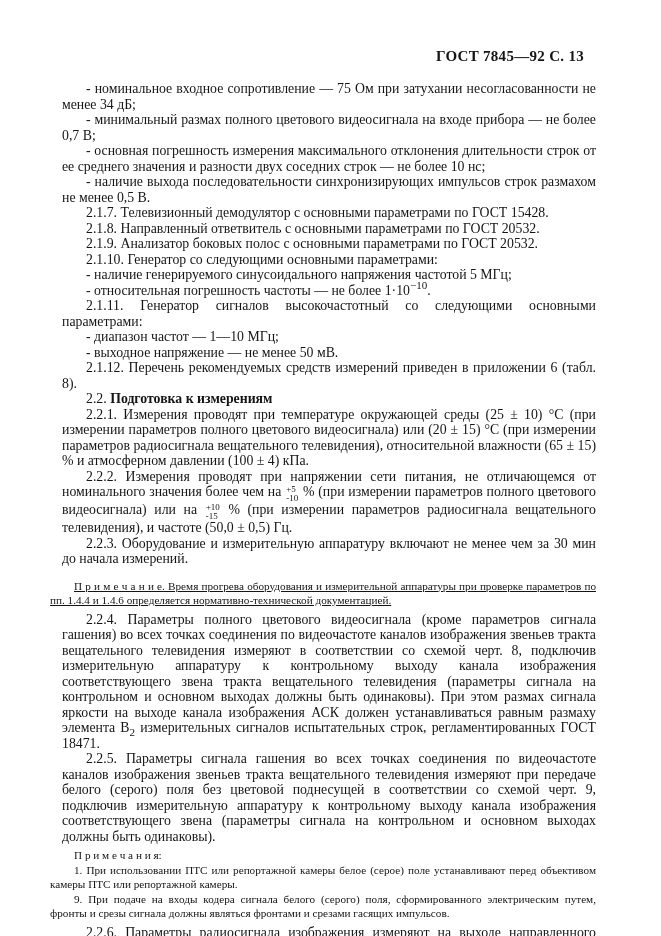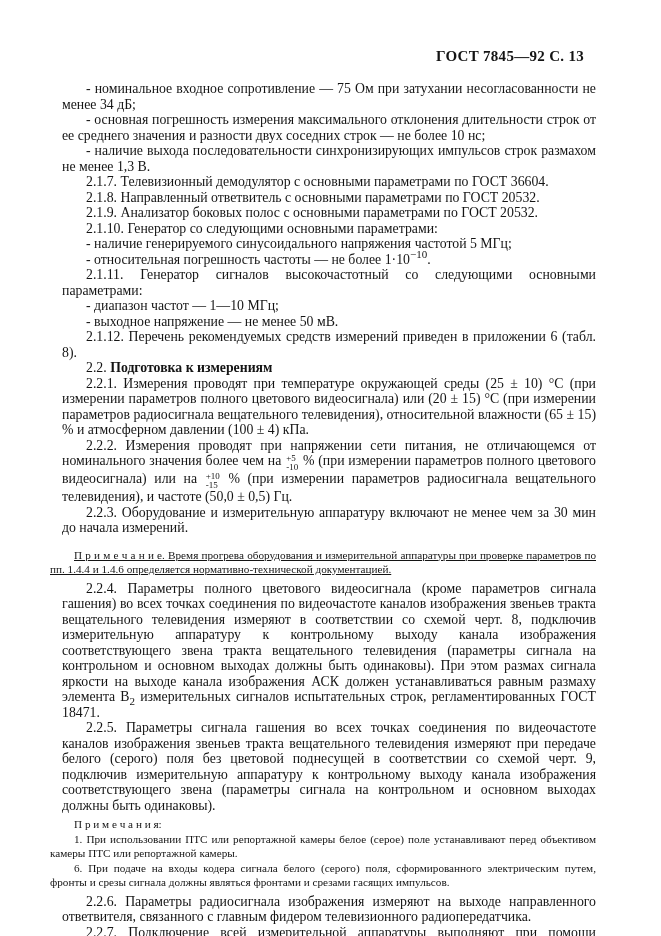--- a/index.html
+++ b/index.html
@@ -60,38 +60,39 @@
 </style>
 </head>
 <body>
 
 <div class="page">
   <div class="header">
     <span>ГОСТ 7845—92 С. 13</span>
   </div>
   <main class="body">
       <p class="p">- номинальное входное сопротивление — 75 Ом при затухании несогласованности не менее 34 дБ;</p>
+      <p class="p">- минимальный размах полного цветового видеосигнала на входе прибора — не более 0,7 В;</p>
       <p class="p">- основная погрешность измерения максимального отклонения длительности строк от ее среднего значения и разности двух соседних строк — не более 10 нс;</p>
-      <p class="p">- наличие выхода последовательности синхронизирующих импульсов строк размахом не менее 1,3 В.</p>
-      <p class="p">2.1.7. Телевизионный демодулятор с основными параметрами по ГОСТ 36604.</p>
+      <p class="p">- наличие выхода последовательности синхронизирующих импульсов строк размахом не менее 0,5 В.</p>
+      <p class="p">2.1.7. Телевизионный демодулятор с основными параметрами по ГОСТ 15428.</p>
       <p class="p">2.1.8. Направленный ответвитель с основными параметрами по ГОСТ 20532.</p>
       <p class="p">2.1.9. Анализатор боковых полос с основными параметрами по ГОСТ 20532.</p>
       <p class="p">2.1.10. Генератор со следующими основными параметрами:</p>
       <p class="p">- наличие генерируемого синусоидального напряжения частотой 5 МГц;</p>
       <p class="p">- относительная погрешность частоты — не более 1·10<sup>−10</sup>.</p>
       <p class="p">2.1.11. Генератор сигналов высокочастотный со следующими основными параметрами:</p>
       <p class="p">- диапазон частот — 1—10 МГц;</p>
       <p class="p">- выходное напряжение — не менее 50 мВ.</p>
       <p class="p">2.1.12. Перечень рекомендуемых средств измерений приведен в приложении 6 (табл. 8).</p>
       <p class="p">2.2. <b>Подготовка к измерениям</b></p>
       <p class="p">2.2.1. Измерения проводят при температуре окружающей среды (25 ± 10) °С (при измерении параметров полного цветового видеосигнала) или (20 ± 15) °С (при измерении параметров радиосигнала вещательного телевидения), относительной влажности (65 ± 15) % и атмосферном давлении (100 ± 4) кПа.</p>
       <p class="p">2.2.2. Измерения проводят при напряжении сети питания, не отличающемся от номинального значения более чем на <span class="frac"><span>+5</span><span>-10</span></span> % (при измерении параметров полного цветового видеосигнала) или на <span class="frac"><span>+10</span><span>-15</span></span> % (при измерении параметров радиосигнала вещательного телевидения), и частоте (50,0 ± 0,5) Гц.</p>
       <p class="p">2.2.3. Оборудование и измерительную аппаратуру включают не менее чем за 30 мин до начала измерений.</p>
       <p class="note gap-lg">П р и м е ч а н и е. Время прогрева оборудования и измерительной аппаратуры при проверке параметров по пп. 1.4.4 и 1.4.6 определяется нормативно-технической документацией.</p>
       <p class="p gap-sm">2.2.4. Параметры полного цветового видеосигнала (кроме параметров сигнала гашения) во всех точках соединения по видеочастоте каналов изображения звеньев тракта вещательного телевидения измеряют в соответствии со схемой черт. 8, подключив измерительную аппаратуру к контрольному выходу канала изображения соответствующего звена тракта вещательного телевидения (параметры сигнала на контрольном и основном выходах должны быть одинаковы). При этом размах сигнала яркости на выходе канала изображения АСК должен устанавливаться равным размаху элемента В<sub>2</sub> измерительных сигналов испытательных строк, регламентированных ГОСТ 18471.</p>
       <p class="p">2.2.5. Параметры сигнала гашения во всех точках соединения по видеочастоте каналов изображения звеньев тракта вещательного телевидения измеряют при передаче белого (серого) поля без цветовой поднесущей в соответствии со схемой черт. 9, подключив измерительную аппаратуру к контрольному выходу канала изображения соответствующего звена (параметры сигнала на контрольном и основном выходах должны быть одинаковы).</p>
       <p class="notehead gap-sm">П р и м е ч а н и я:</p>
       <p class="note">1. При использовании ПТС или репортажной камеры белое (серое) поле устанавливают перед объективом камеры ПТС или репортажной камеры.</p>
-      <p class="note">6. При подаче на входы кодера сигнала белого (серого) поля, сформированного электрическим путем, фронты и срезы сигнала должны являться фронтами и срезами гасящих импульсов.</p>
+      <p class="note">9. При подаче на входы кодера сигнала белого (серого) поля, сформированного электрическим путем, фронты и срезы сигнала должны являться фронтами и срезами гасящих импульсов.</p>
       <p class="p gap-sm">2.2.6. Параметры радиосигнала изображения измеряют на выходе направленного ответвителя, связанного с главным фидером телевизионного радиопередатчика.</p>
       <p class="p">2.2.7. Подключение всей измерительной аппаратуры выполняют при помощи коаксиального кабеля с волновым сопротивлением (75 ± 3) Ом.</p>
     </main>
 </div>
 
 </body></html>

